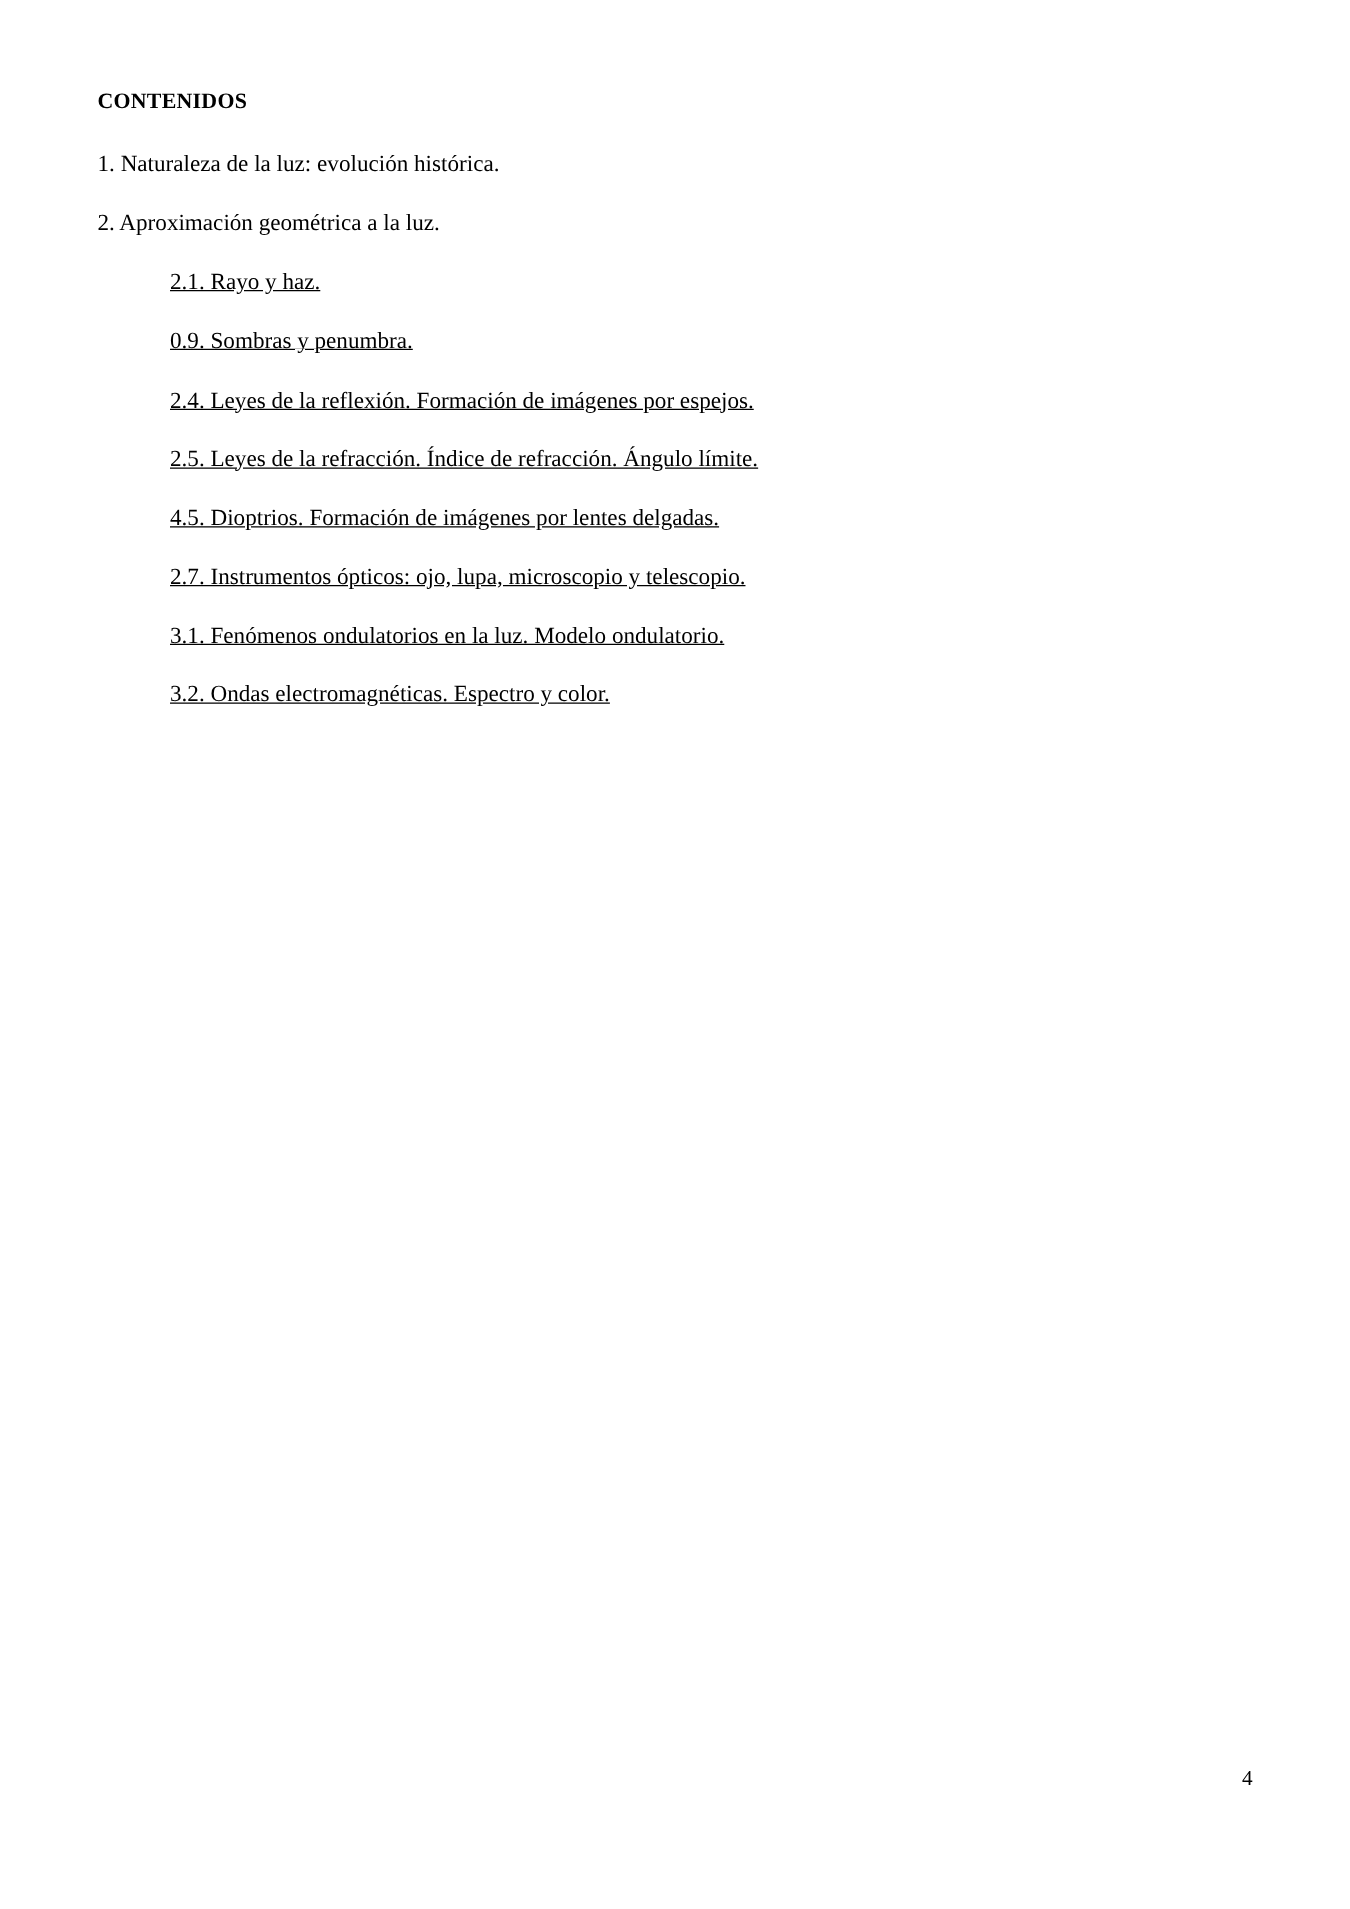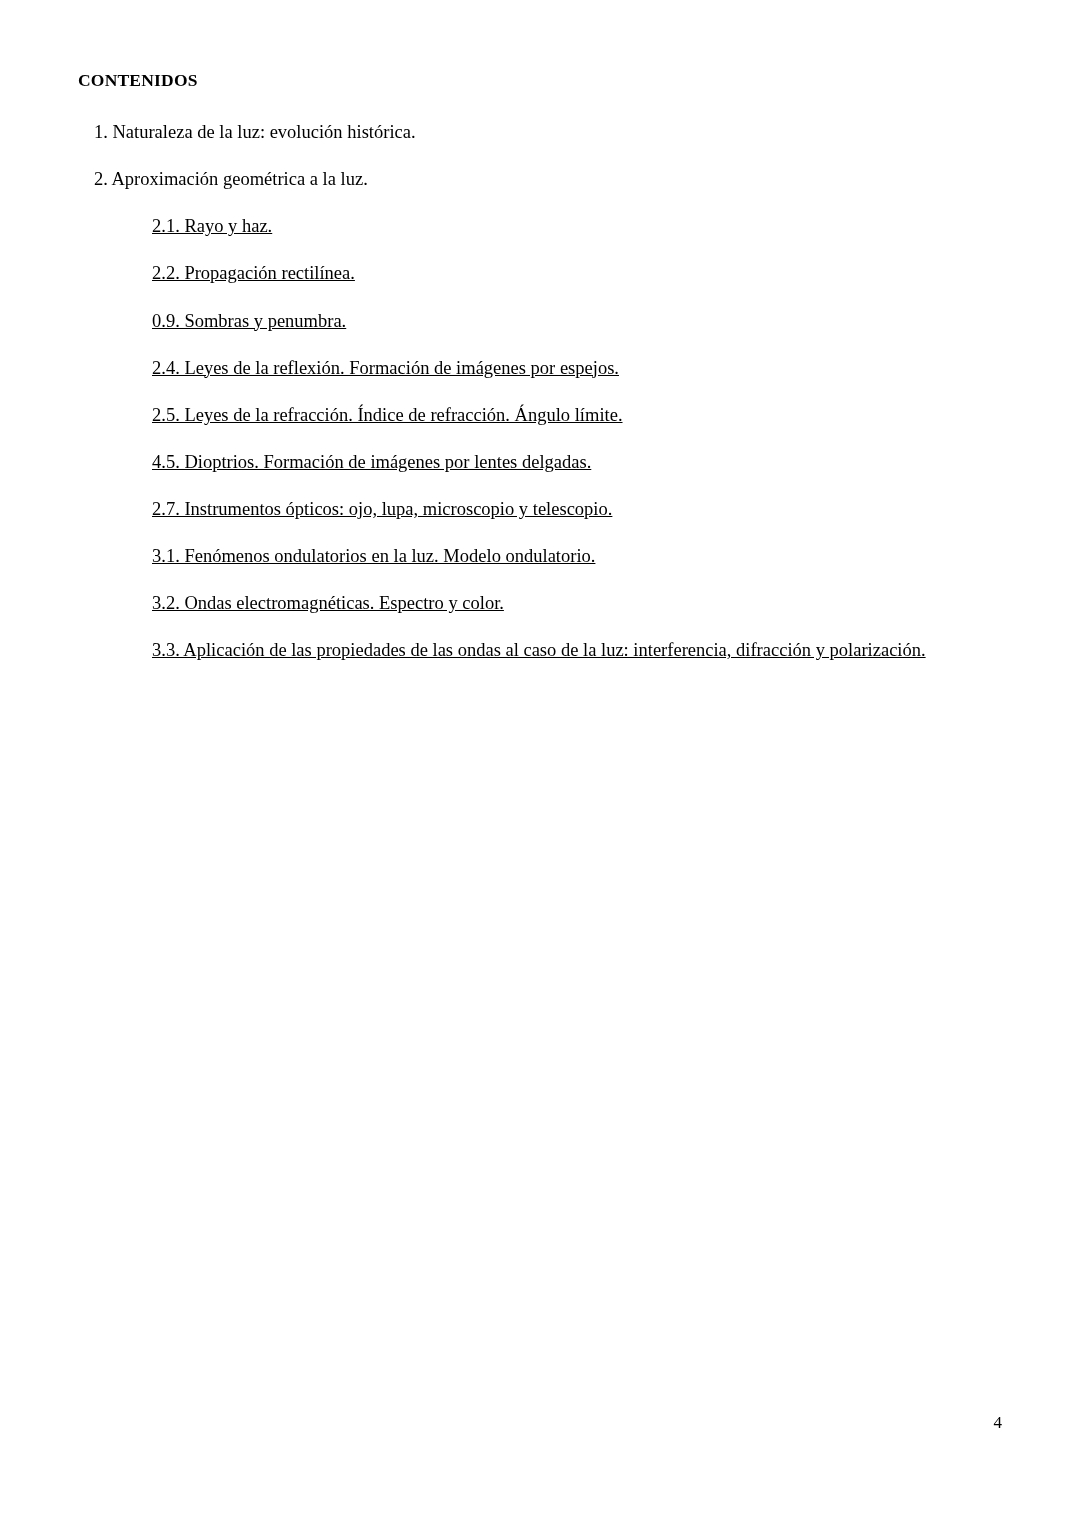--- a/index.html
+++ b/index.html
@@ -23,21 +23,21 @@
     padding: 70px 117px 0 78px;
   }
   .doc-heading {
     font-weight: bold;
     font-size: 17.5px;
     line-height: 1.2;
     margin: 0 0 30px 0;
     letter-spacing: 0.2px;
   }
   .toc {
-    margin: 16px;
+    margin: 0;
     padding: 0;
     list-style: none;
   }
   .toc-entry {
     font-size: 18.5px;
     line-height: 1.25;
     margin: 0 0 24px 0;
     white-space: pre-wrap;
   }
   .level-1 {
@@ -59,26 +59,24 @@
 <body>
 
 <div class="page">
 
   <h1 class="doc-heading">CONTENIDOS</h1>
 
   <div class="toc">
     <p class="toc-entry level-1">1. Naturaleza de la luz: evolución histórica.</p>
     <p class="toc-entry level-1">2. Aproximación geométrica a la luz.</p>
     <p class="toc-entry level-2">2.1. Rayo y haz.</p>
-    <p class="toc-entry level-2">2.2. Propagación rectilínea.</p>
     <p class="toc-entry level-2">0.9. Sombras y penumbra.</p>
     <p class="toc-entry level-2">2.4. Leyes de la reflexión. Formación de imágenes por espejos.</p>
     <p class="toc-entry level-2">2.5. Leyes de la refracción. Índice de refracción. Ángulo límite.</p>
     <p class="toc-entry level-2">4.5. Dioptrios. Formación de imágenes por lentes delgadas.</p>
     <p class="toc-entry level-2">2.7. Instrumentos ópticos: ojo, lupa, microscopio y telescopio.</p>
     <p class="toc-entry level-2">3.1. Fenómenos ondulatorios en la luz. Modelo ondulatorio.</p>
     <p class="toc-entry level-2">3.2. Ondas electromagnéticas. Espectro y color.</p>
-    <p class="toc-entry level-2">3.3. Aplicación de las propiedades de las ondas al caso de la luz: interferencia, difracción y polarización.</p>
   </div>
 
   <div class="page-number">4</div>
 
 </div>
 
 </body></html>

